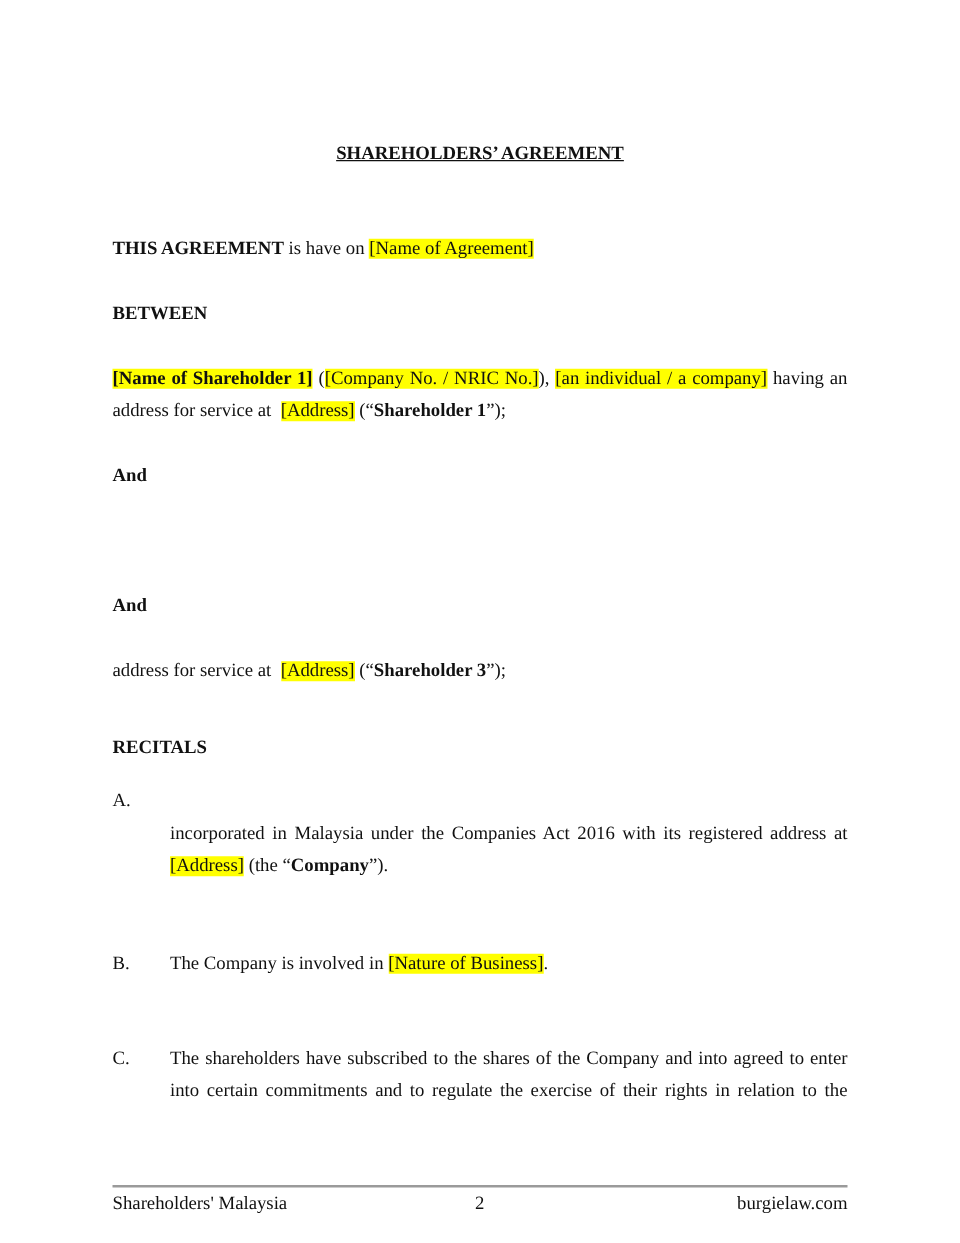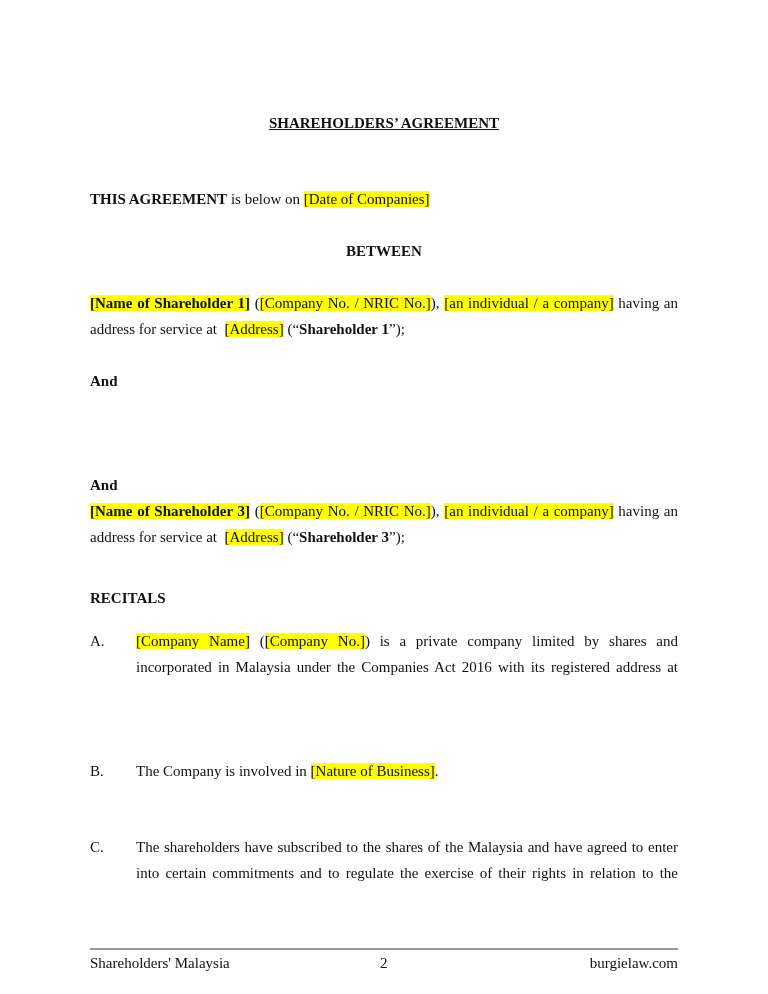--- a/index.html
+++ b/index.html
@@ -29,57 +29,54 @@
     .footer-right { right: 90px; top: 932px; padding-left: 14px; }
   </style>
 </head>
 <body>
 
 <div class="page">
 
   <div class="abs title">SHAREHOLDERS’ AGREEMENT</div>
 
   <div class="abs line" style="top:168px;">
-    <span class="b">THIS AGREEMENT</span><span> is below on </span><span class="hl">[Date of Companies]</span>
+    <span class="b">THIS AGREEMENT</span><span> is have on </span><span class="hl">[Name of Agreement]</span>
   </div>
 
-  <div class="abs line b" style="top:220px;text-align:center;">BETWEEN</div>
+  <div class="abs line b" style="top:220px;">BETWEEN</div>
 
   <div class="abs line justify" style="top:272px;">
     <span class="hl b">[Name of Shareholder 1]</span><span> (</span><span class="hl">[Company No. / NRIC No.]</span><span>), </span><span class="hl">[an individual / a company]</span><span> having an</span>
   </div>
   <div class="abs line" style="top:298px;">
     <span style="white-space:pre;">address for service at  </span><span class="hl">[Address]</span><span> (“</span><span class="b">Shareholder 1</span><span>”);</span>
   </div>
 
   <div class="abs line b" style="top:350px;">And</div>
 
   <div class="abs line b" style="top:454px;">And</div>
-  <div class="abs line justify" style="top:480px;">
-    <span class="hl b">[Name of Shareholder 3]</span><span> (</span><span class="hl">[Company No. / NRIC No.]</span><span>), </span><span class="hl">[an individual / a company]</span><span> having an</span>
-  </div>
   <div class="abs line" style="top:506px;">
     <span style="white-space:pre;">address for service at  </span><span class="hl">[Address]</span><span> (“</span><span class="b">Shareholder 3</span><span>”);</span>
   </div>
 
   <div class="abs line b" style="top:567px;">RECITALS</div>
 
   <div class="abs item-label" style="top:610px;">A.</div>
-  <div class="abs item-body justify" style="top:610px;">
-    <span class="hl">[Company Name]</span><span> (</span><span class="hl">[Company No.]</span><span>) is a private company limited by shares and</span>
+  <div class="abs item-body justify" style="top:636px;">incorporated in Malaysia under the Companies Act 2016 with its registered address at</div>
+  <div class="abs item-body" style="top:662px;">
+    <span class="hl">[Address]</span><span> (the “</span><span class="b">Company</span><span>”).</span>
   </div>
-  <div class="abs item-body justify" style="top:636px;">incorporated in Malaysia under the Companies Act 2016 with its registered address at</div>
 
   <div class="abs item-label" style="top:740px;">B.</div>
   <div class="abs item-body" style="top:740px;">
     <span style="white-space:pre;">The Company is involved in </span><span class="hl">[Nature of Business]</span><span>.</span>
   </div>
 
   <div class="abs item-label" style="top:816px;">C.</div>
-  <div class="abs item-body justify" style="top:816px;">The shareholders have subscribed to the shares of the Malaysia and have agreed to enter</div>
+  <div class="abs item-body justify" style="top:816px;">The shareholders have subscribed to the shares of the Company and into agreed to enter</div>
   <div class="abs item-body justify" style="top:842px;">into certain commitments and to regulate the exercise of their rights in relation to the</div>
 
   <div class="footer-rule"></div>
   <div class="abs footer-left">Shareholders' Malaysia</div>
   <div class="abs footer-center">2</div>
   <div class="abs footer-right">burgielaw.com</div>
 
 </div>
 
 </body></html>

